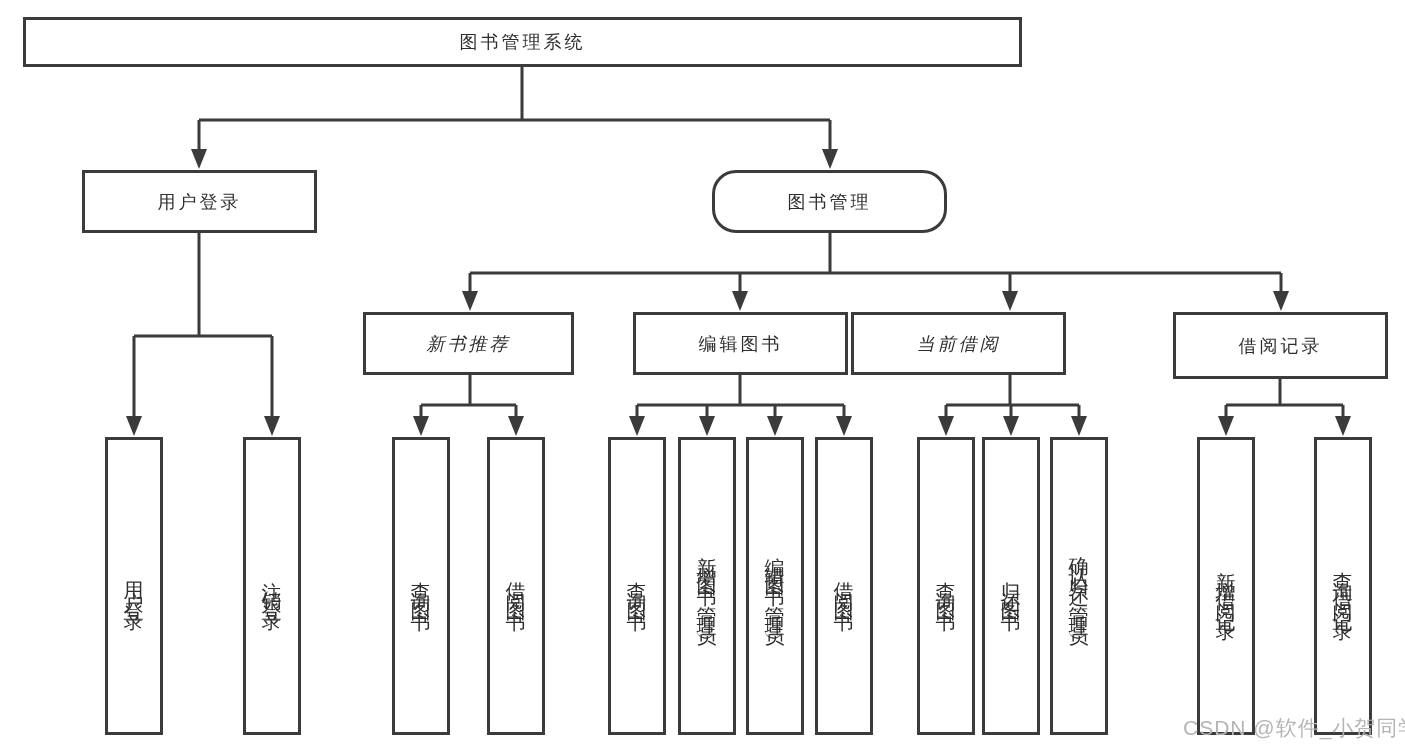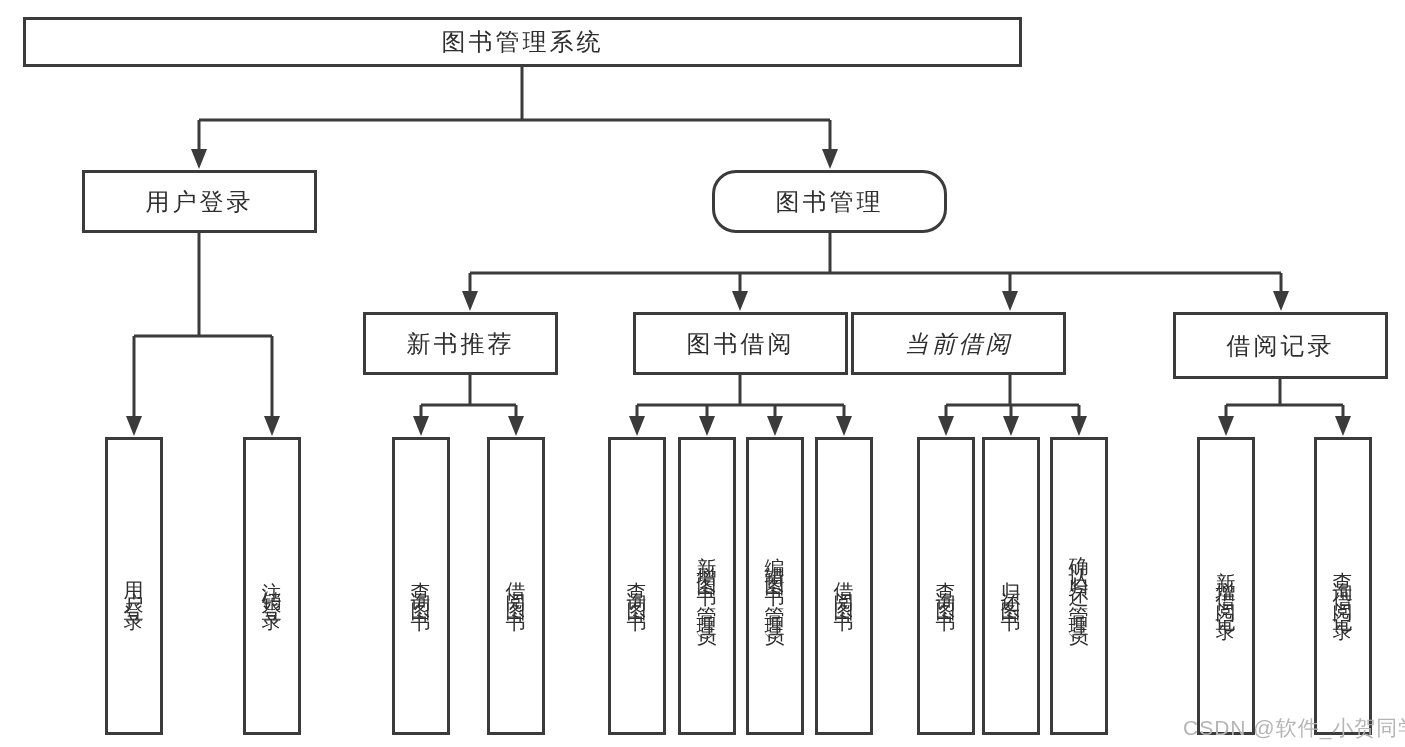--- a/index.html
+++ b/index.html
@@ -21,21 +21,21 @@
     box-sizing: border-box;
     background: #ffffff;
     border: 3px solid #3b3b3b;
     color: #2e2e2e;
     display: flex;
     align-items: center;
     justify-content: center;
     z-index: 1;
   }
   .h {
-    font-size: 24px;
+    font-size: 18px;
     letter-spacing: 3px;
     white-space: nowrap;
   }
   .v {
     writing-mode: vertical-rl;
     text-orientation: mixed;
     font-size: 20px;
     line-height: 1;
     letter-spacing: 10px;
   }
@@ -91,22 +91,22 @@
       <polygon points="1218,416 1234,416 1226,436"></polygon>
       <polygon points="1335,416 1351,416 1343,436"></polygon>
     </g>
   </svg>
 
   <div class="box h" style="left:23px; top:17px; width:999px; height:50px;">图书管理系统</div>
 
   <div class="box h" style="left:82px; top:170px; width:235px; height:63px;">用户登录</div>
   <div class="box h" style="left:712px; top:170px; width:235px; height:63px;border-radius:24px;">图书管理</div>
 
-  <div class="box h" style="left:363px; top:312px; width:195px; height:63px;">新书推荐</div>
-  <div class="box h" style="left:633px; top:312px; width:215px; height:63px;">图书借阅</div>
+  <div class="box h" style="left:363px; top:312px; width:211px; height:63px;font-style:italic;">新书推荐</div>
+  <div class="box h" style="left:633px; top:312px; width:215px; height:63px;">编辑图书</div>
   <div class="box h" style="left:851px; top:312px; width:215px; height:63px;font-style:italic;">当前借阅</div>
   <div class="box h" style="left:1173px; top:312px; width:215px; height:67px;">借阅记录</div>
 
   <div class="box v" style="left:105px; top:437px; width:58px; height:298px;">用户登录</div>
   <div class="box v" style="left:243px; top:437px; width:58px; height:298px;">注销登录</div>
 
   <div class="box v" style="left:392px; top:437px; width:58px; height:298px;">查询图书</div>
   <div class="box v" style="left:487px; top:437px; width:58px; height:298px;">借阅图书</div>
 
   <div class="box v" style="left:608px; top:437px; width:58px; height:298px;">查询图书</div>

